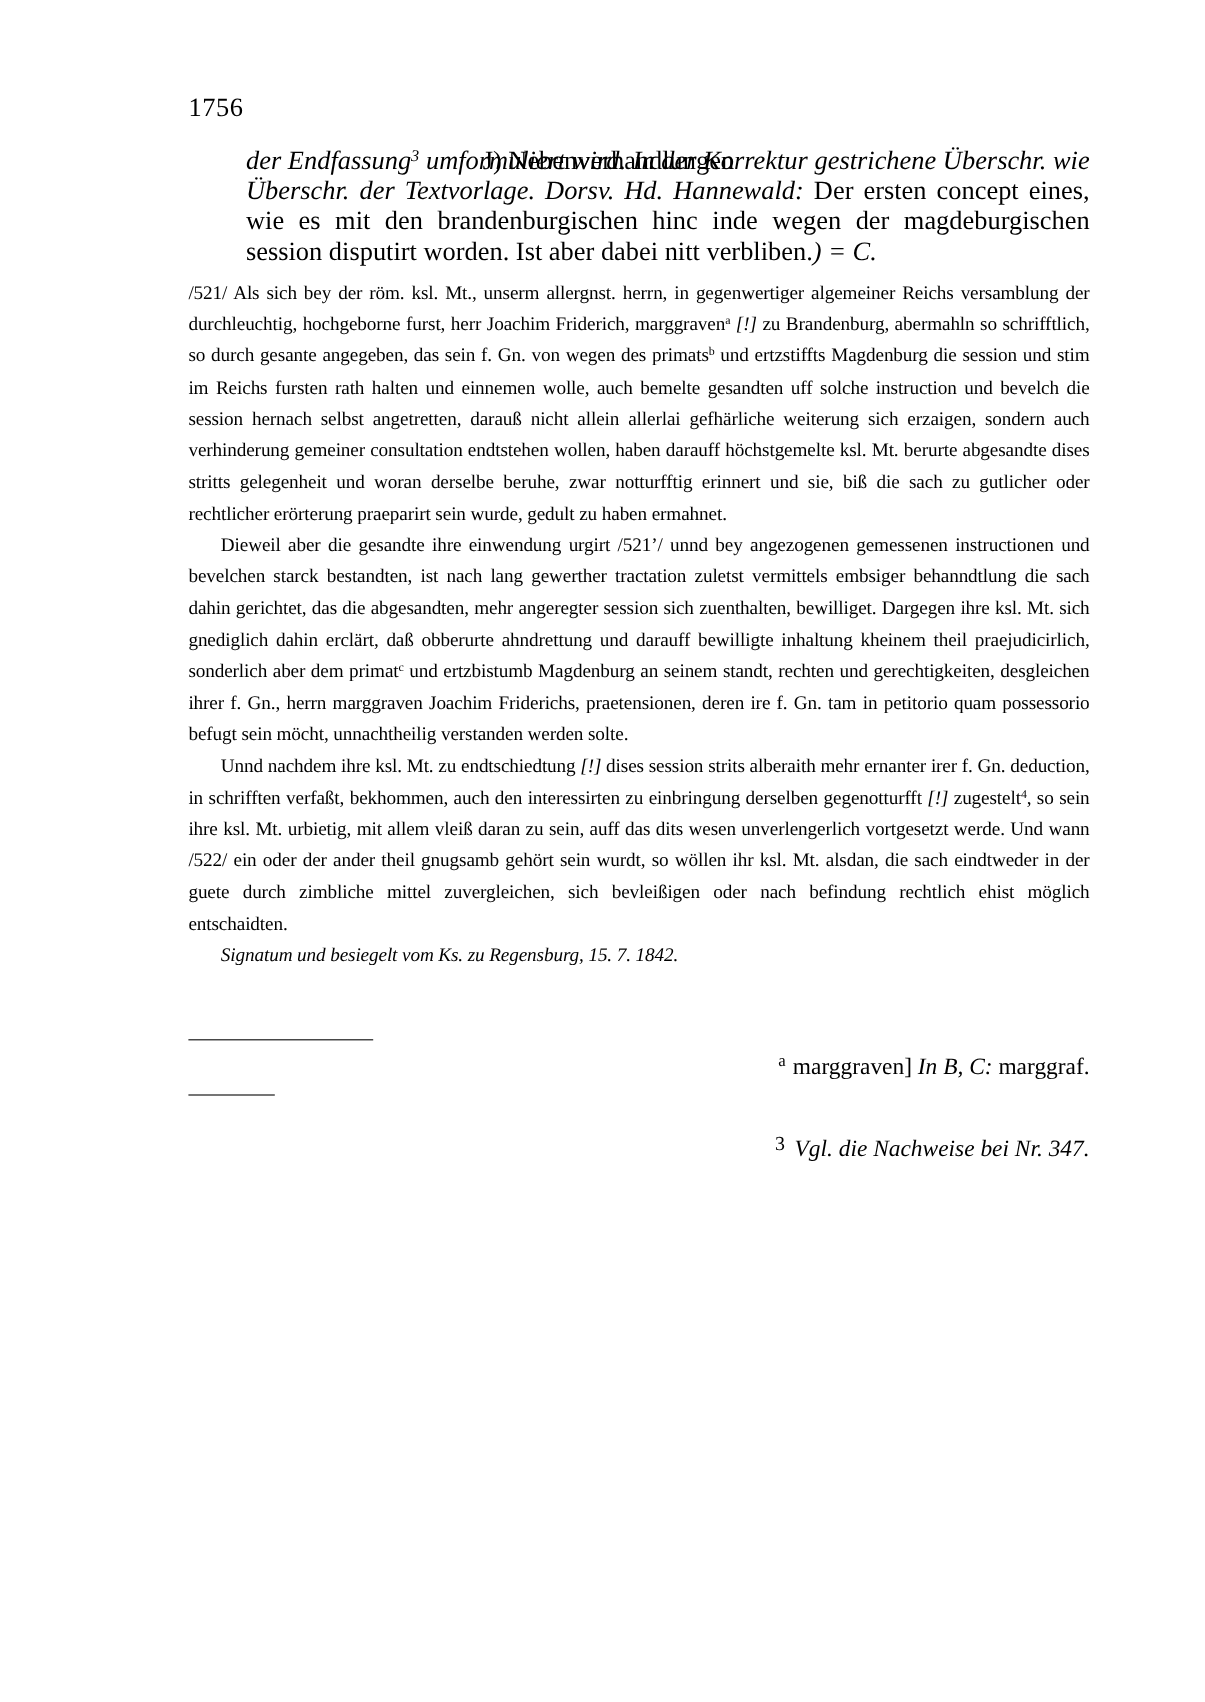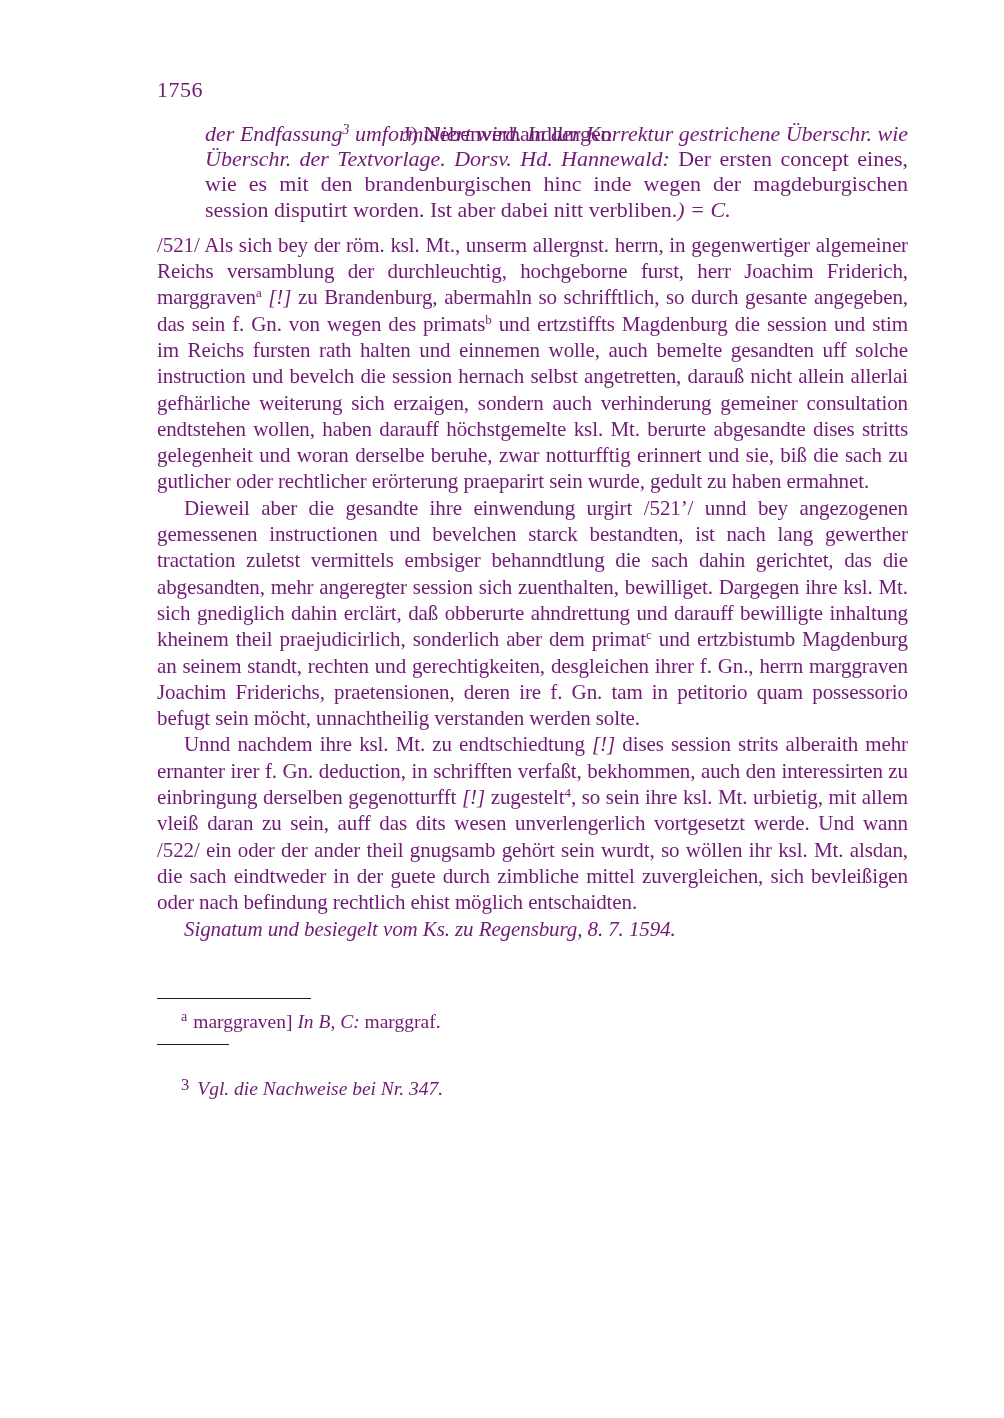--- a/index.html
+++ b/index.html
@@ -1,20 +1,20 @@
 <!DOCTYPE html>
 <html><head>
 <meta charset="utf-8">
 <style>
   html, body { margin: 0; padding: 0; background: #ffffff; }
   .page {
     width: 1004px;
     height: 1418px;
     background: #ffffff;
-    color: #701a75;
+    color: #000000;
     font-family: "Liberation Serif", serif;
     box-sizing: border-box;
     padding: 76px 96px 0 157px;
     position: relative;
     overflow: hidden;
   }
   .running-head {
     position: relative;
     height: 28px;
     font-size: 22px;
@@ -36,21 +36,21 @@
   }
   .headnote {
     margin-top: 17px;
     padding-left: 48px;
     font-size: 22px;
     line-height: 25.2px;
     text-align: justify;
   }
   .body-text {
     margin-top: 10px;
-    font-size: 21px;
+    font-size: 16px;
     line-height: 26.3px;
     letter-spacing: -0.1px;
   }
   .para {
     margin: 0;
     text-align: justify;
   }
   .para.indent { text-indent: 27px; }
   .para.signature { text-align: left; }
   .seg-r { font-style: normal; }
@@ -75,21 +75,21 @@
   .fn-rule {
     border: 0;
     border-top: 1.6px solid #1c1c1c;
     margin: 0;
     height: 0;
   }
   .fn-rule-letters { width: 154px; }
   .fn-rule-numbers { width: 72px; margin-top: 7px; }
   .fn-letters-group { margin-top: 5px; margin-bottom: 9px; }
   .fn-numbers-group { margin-top: 27px; font-family: Liberation Serif, serif; }
-  .fn { padding-left: 24px; }
+  .fn { padding-left: 24px; text-align: right; }
   .fn-letter .fn-marker {
     font-size: 0.72em;
     vertical-align: 0.5em;
     margin-right: 6px;
   }
   .fn-number .fn-marker {
     font-size: 0.85em;
     vertical-align: 0.3em;
     margin-right: 8px;
   }
@@ -105,21 +105,21 @@
   </div>
 
   <div class="headnote">
     <p class="para" style="margin:0"><span class="seg-i">der Endfassung</span><span class="seg-isup">3</span><span class="seg-i"> umformuliert wird. In der Korrektur gestrichene Überschr. wie Überschr. der Textvorlage. Dorsv. Hd. Hannewald: </span><span class="seg-r">Der ersten concept eines, wie es mit den brandenburgischen hinc inde wegen der magdeburgischen session disputirt worden. Ist aber dabei nitt verbliben.</span><span class="seg-i">) = C.</span></p>
   </div>
 
   <div class="body-text">
     <p class="para"><span class="seg-r">/521/ Als sich bey der röm. ksl. Mt., unserm allergnst. herrn, in gegenwertiger algemeiner Reichs versamblung der durchleuchtig, hochgeborne furst, herr Joachim Friderich, marggraven</span><span class="seg-sup">a</span><span class="seg-i"> [!]</span><span class="seg-r"> zu Brandenburg, abermahln so schrifftlich, so durch gesante angegeben, das sein f. Gn. von wegen des primats</span><span class="seg-sup">b</span><span class="seg-r"> und ertzstiffts Magdenburg die session und stim im Reichs fursten rath halten und einnemen wolle, auch bemelte gesandten uff solche instruction und bevelch die session hernach selbst angetretten, darauß nicht allein allerlai gefhärliche weiterung sich erzaigen, sondern auch verhinderung gemeiner consultation endtstehen wollen, haben darauff höchstgemelte ksl. Mt. berurte abgesandte dises stritts gelegenheit und woran derselbe beruhe, zwar notturfftig erinnert und sie, biß die sach zu gutlicher oder rechtlicher erörterung praeparirt sein wurde, gedult zu haben ermahnet.</span></p>
     <p class="para indent"><span class="seg-r">Dieweil aber die gesandte ihre einwendung urgirt /521’/ unnd bey angezogenen gemessenen instructionen und bevelchen starck bestandten, ist nach lang gewerther tractation zuletst vermittels embsiger behanndtlung die sach dahin gerichtet, das die abgesandten, mehr angeregter session sich zuenthalten, bewilliget. Dargegen ihre ksl. Mt. sich gnediglich dahin erclärt, daß obberurte ahndrettung und darauff bewilligte inhaltung kheinem theil praejudicirlich, sonderlich aber dem primat</span><span class="seg-sup">c</span><span class="seg-r"> und ertzbistumb Magdenburg an seinem standt, rechten und gerechtigkeiten, desgleichen ihrer f. Gn., herrn marggraven Joachim Friderichs, praetensionen, deren ire f. Gn. tam in petitorio quam possessorio befugt sein möcht, unnachtheilig verstanden werden solte.</span></p>
     <p class="para indent"><span class="seg-r">Unnd nachdem ihre ksl. Mt. zu endtschiedtung </span><span class="seg-i">[!]</span><span class="seg-r"> dises session strits alberaith mehr ernanter irer f. Gn. deduction, in schrifften verfaßt, bekhommen, auch den interessirten zu einbringung derselben gegenotturfft </span><span class="seg-i">[!]</span><span class="seg-r"> zugestelt</span><span class="seg-sup">4</span><span class="seg-r">, so sein ihre ksl. Mt. urbietig, mit allem vleiß daran zu sein, auff das dits wesen unverlengerlich vortgesetzt werde. Und wann /522/ ein oder der ander theil gnugsamb gehört sein wurdt, so wöllen ihr ksl. Mt. alsdan, die sach eindtweder in der guete durch zimbliche mittel zuvergleichen, sich bevleißigen oder nach befindung rechtlich ehist möglich entschaidten.</span></p>
-    <p class="para indent signature"><span class="seg-i">Signatum und besiegelt vom Ks. zu Regensburg, 8. 7. 1594.</span></p>
+    <p class="para indent signature"><span class="seg-i">Signatum und besiegelt vom Ks. zu Regensburg, 15. 7. 1842.</span></p>
   </div>
 
   <div class="footnotes">
     <div class="fn-rule fn-rule-letters"></div>
     <div class="fn-letters-group">
       <div class="fn fn-letter">
         <span class="fn-marker">a</span><span class="fn-text"><span class="seg-r">marggraven] </span><span class="seg-i">In B, C:</span><span class="seg-r"> marggraf.</span></span>
       </div>
     </div>
     <div class="fn-rule fn-rule-numbers"></div>

